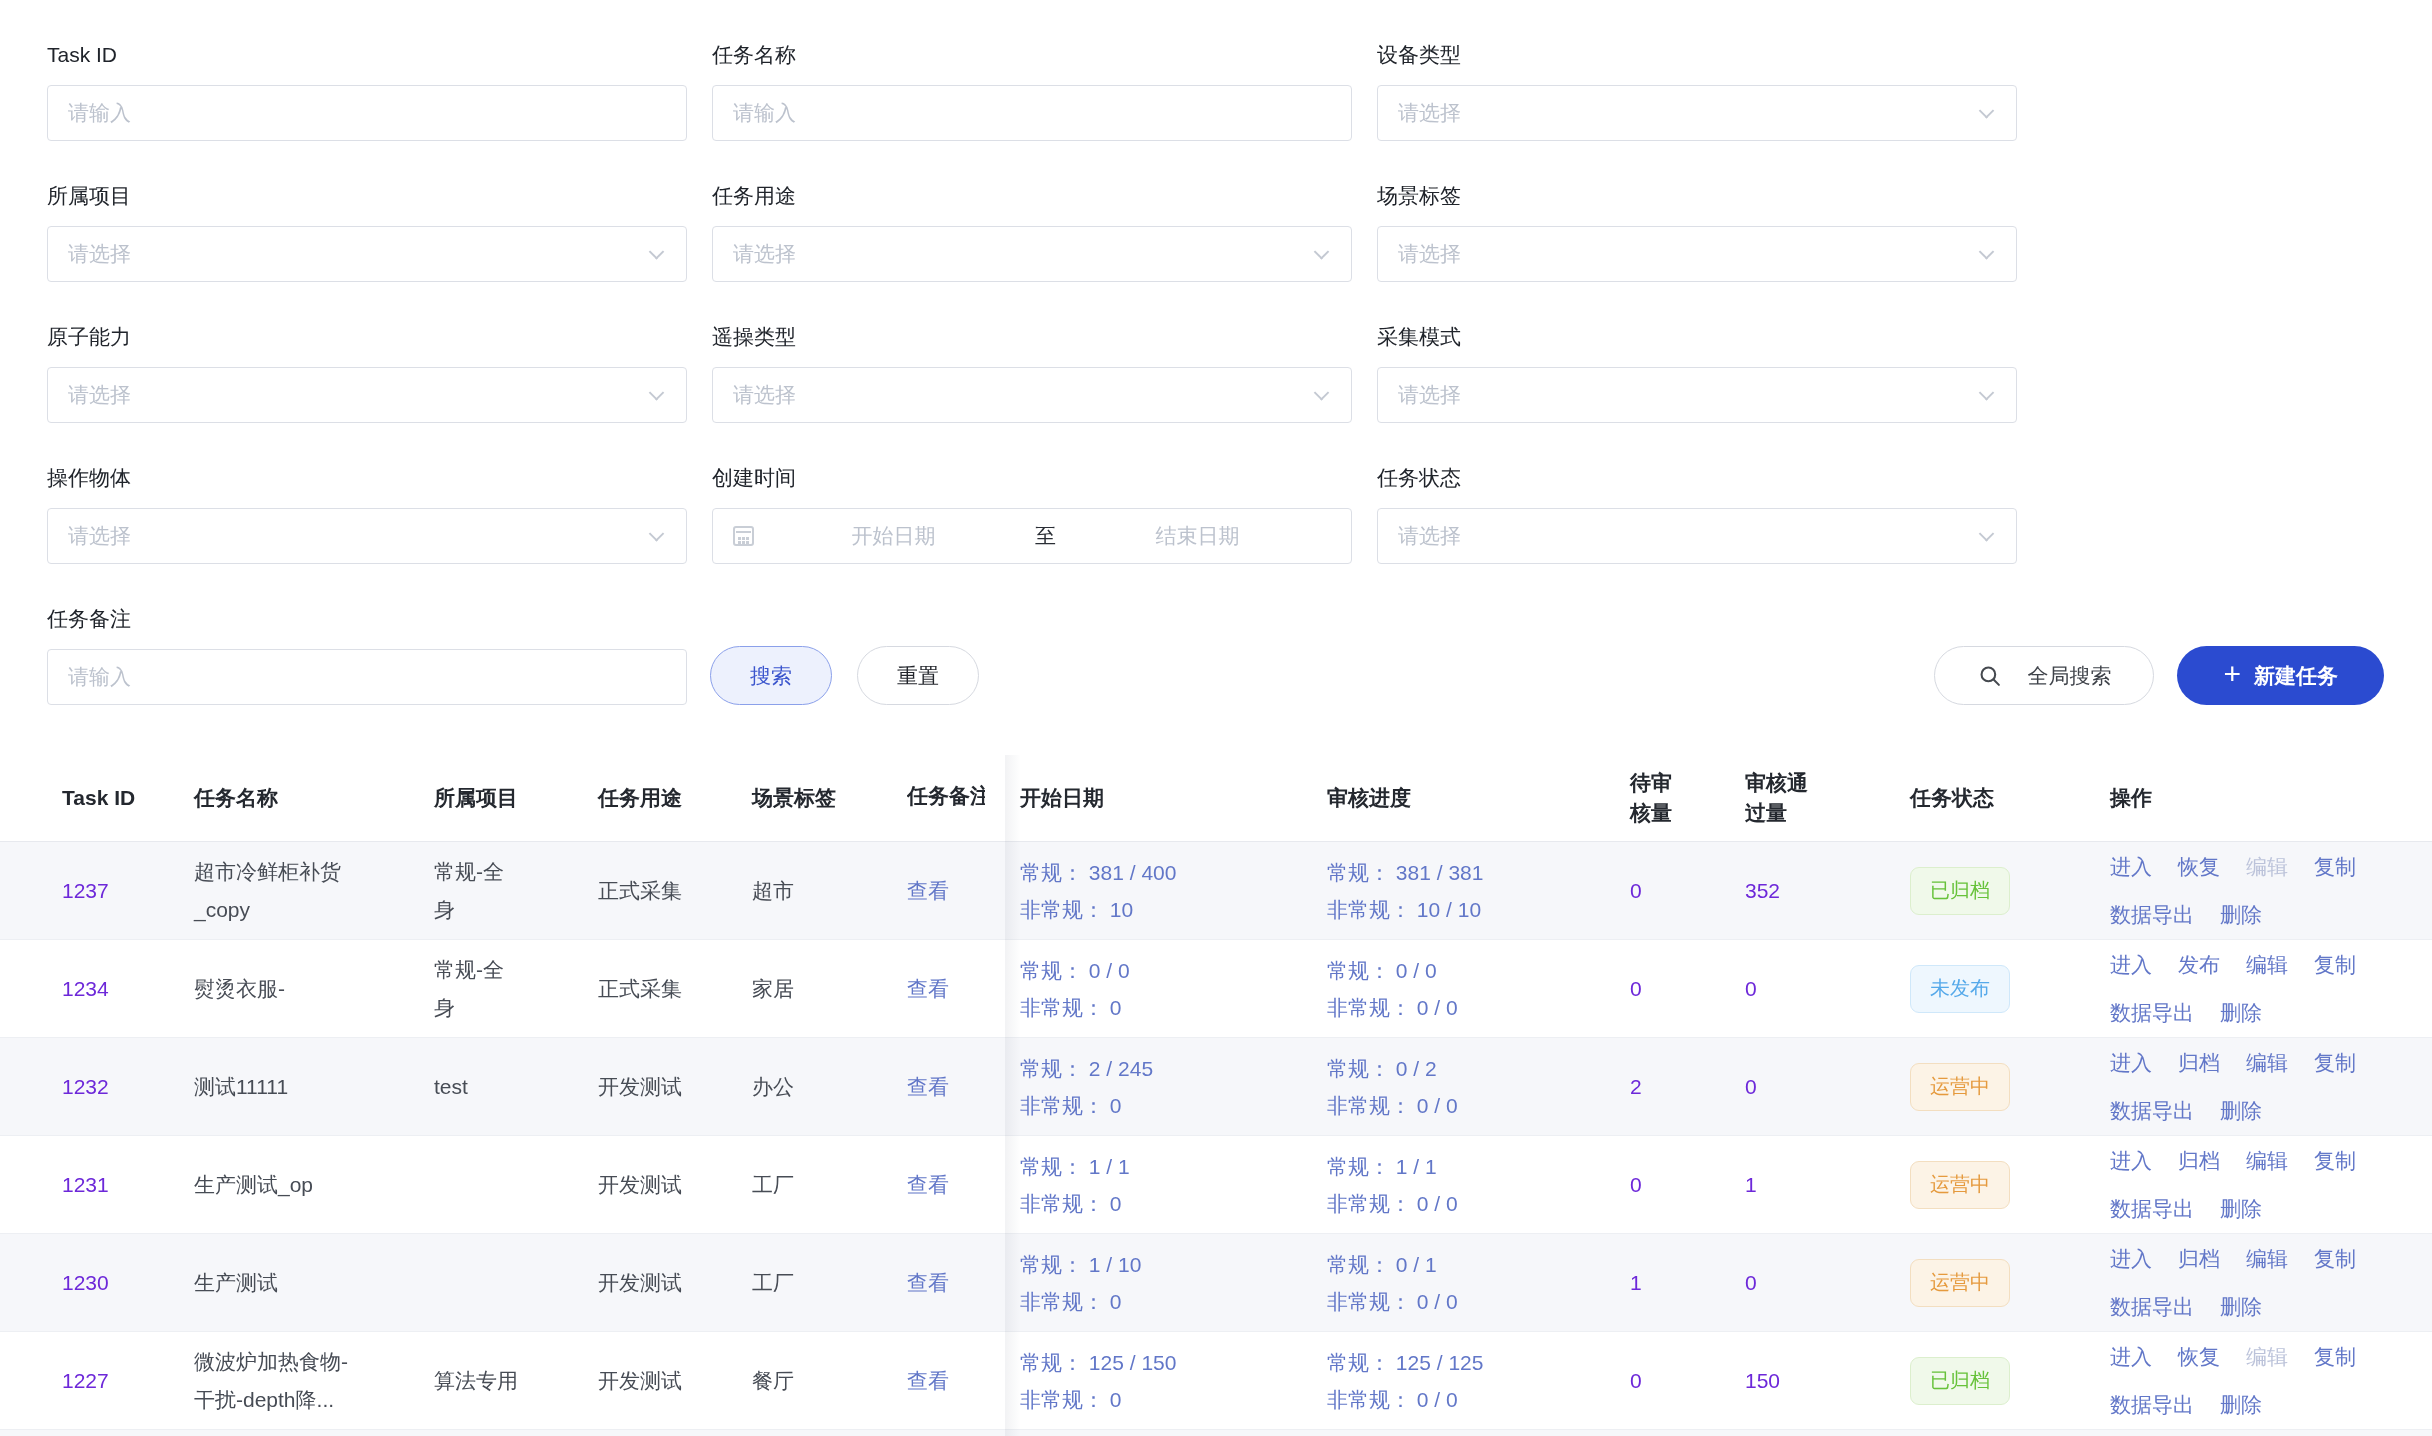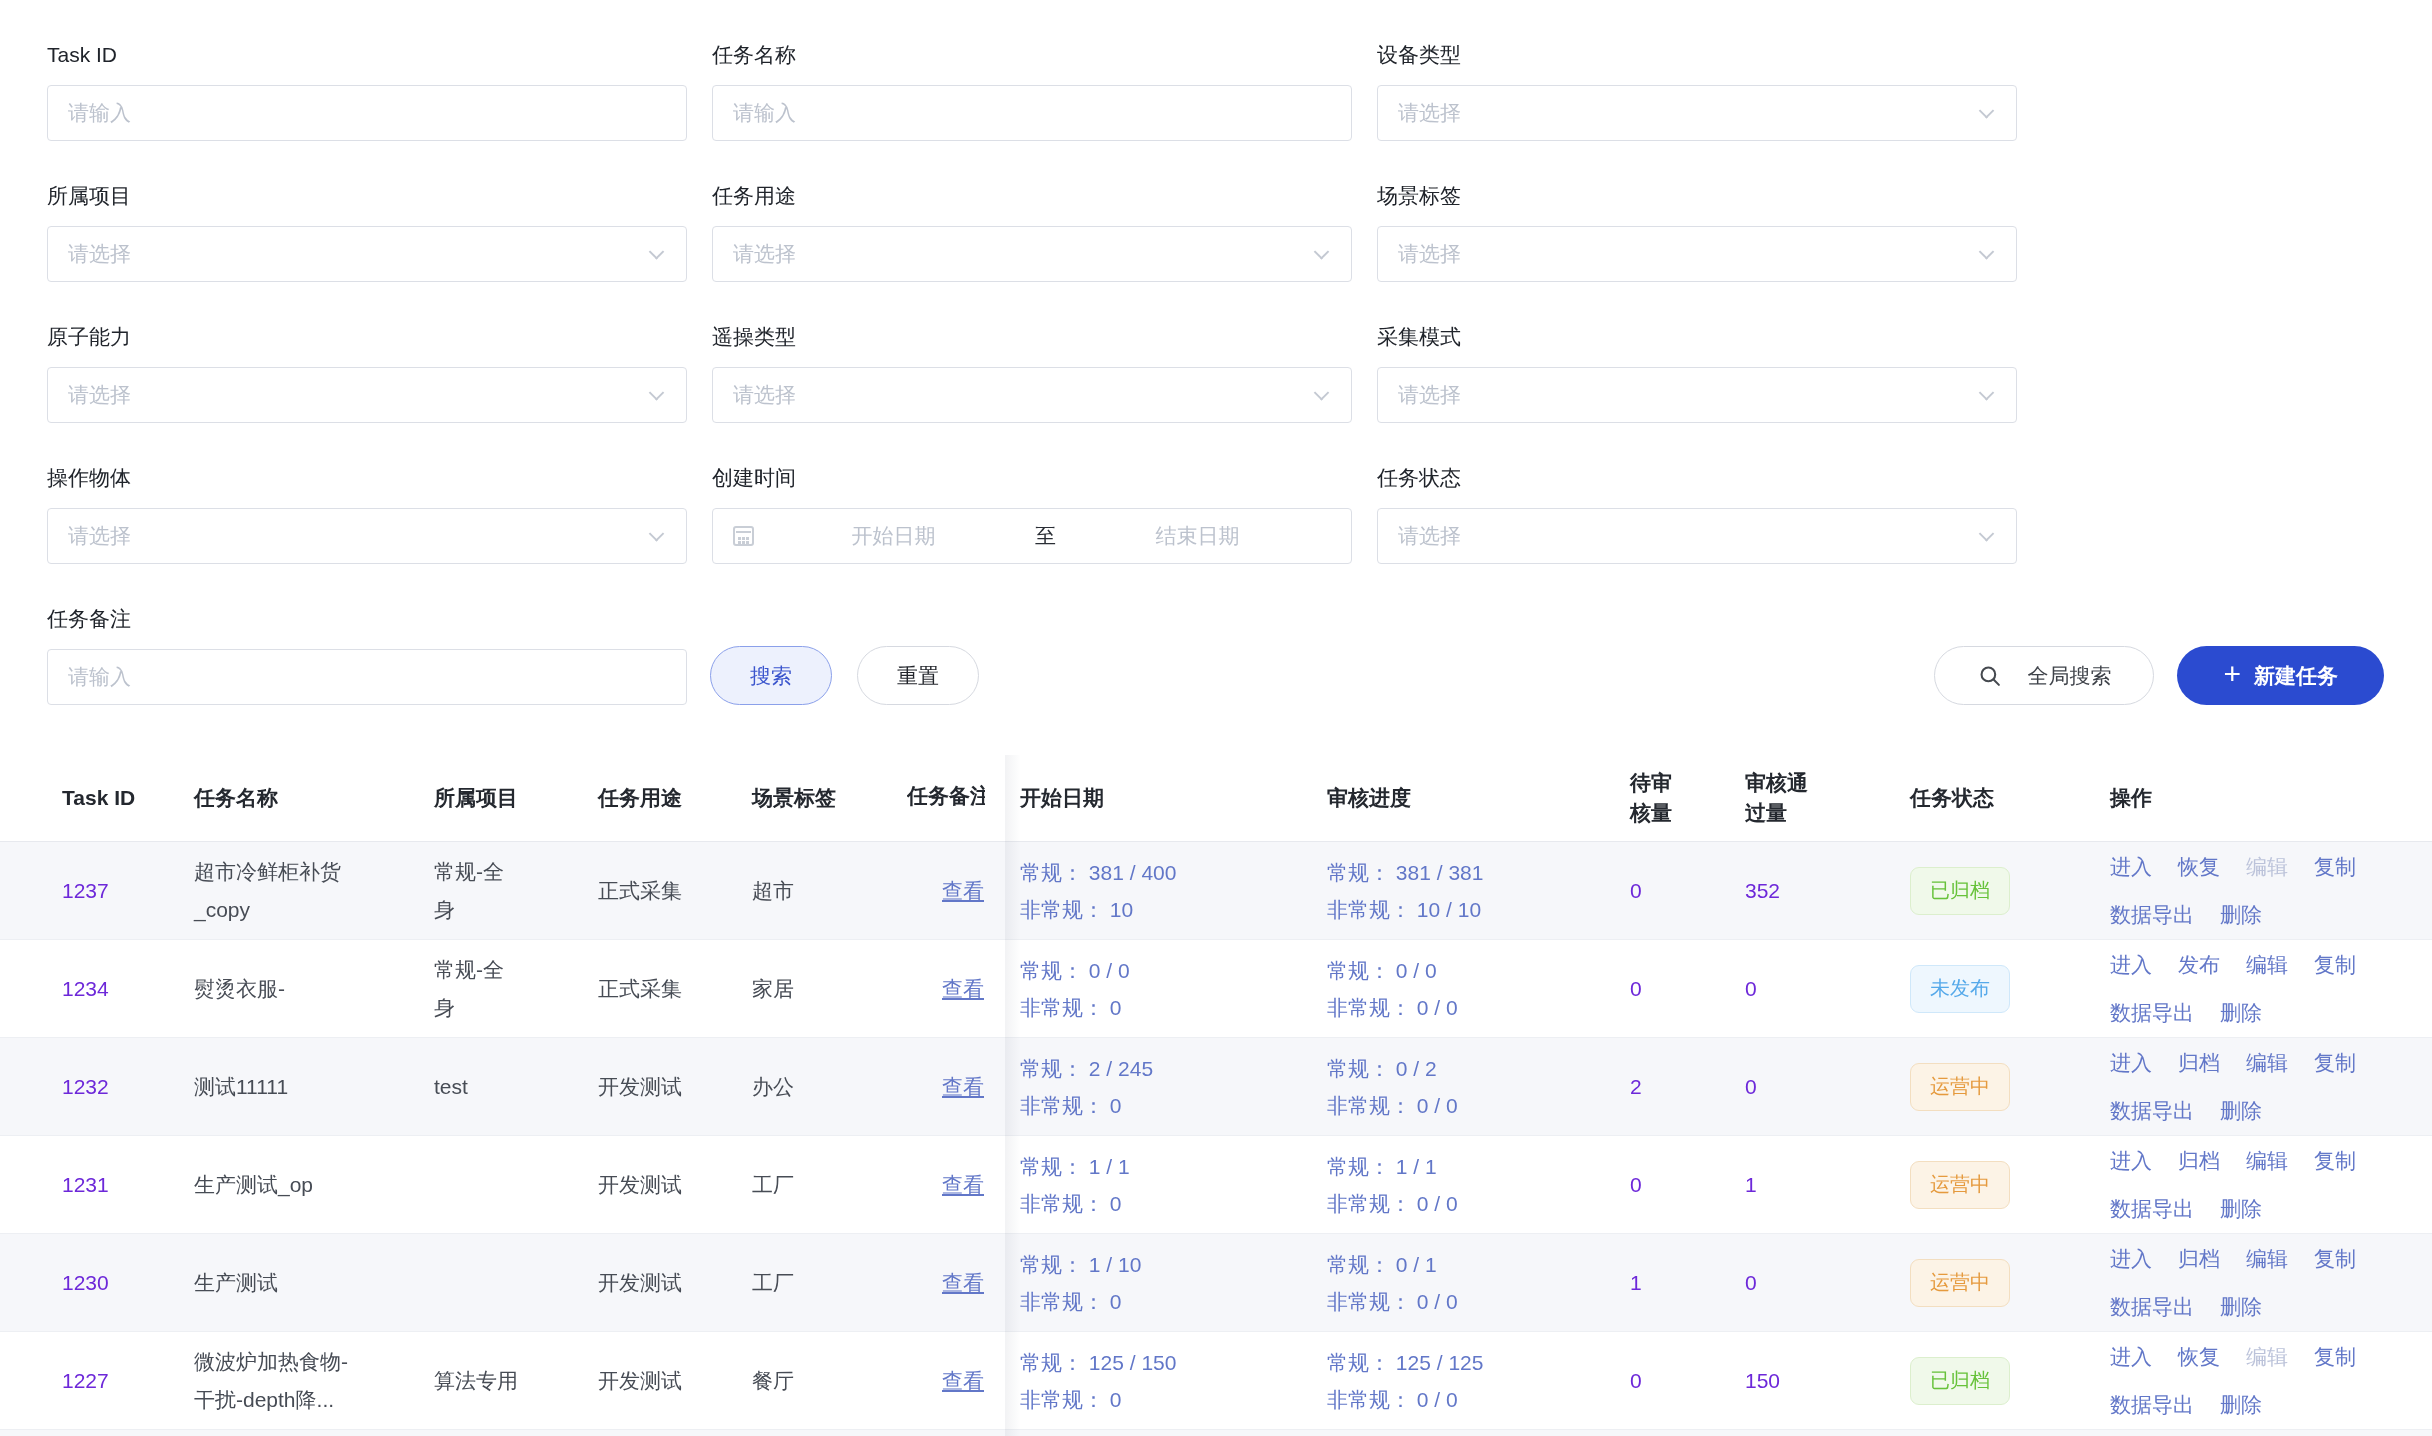--- a/index.html
+++ b/index.html
@@ -58,21 +58,21 @@
   .c-scene    { width:155px; }
   .c-remark   { width:98px;  }
   .c-collect  { width:322px; padding-left:15px; }
   .c-review   { width:303px; }
   .c-pending  { width:115px; }
   .c-approved { width:165px; }
   .c-status   { width:190px; }
   .c-ops      { width:332px; padding-left:10px; }
   .tr .c-taskid, .tr .c-pending, .tr .c-approved { color:#6d28d9; }
   .tr .c-collect, .tr .c-review { color:var(--link,#6277c8); line-height:37px; }
-  .view-link { color:var(--link,#6277c8); text-decoration:underline; cursor:pointer;margin-left:35px; }
+  .view-link { color:var(--link,#6277c8); cursor:pointer; }
   .tr .c-ops { display:flex; flex-wrap:wrap; column-gap:26px; row-gap:11px; line-height:37px; color:var(--link,#6277c8); }
   .op { cursor:pointer; }
   .op.disabled { color:#bcc3da; cursor:default; }
   .badge { display:inline-flex; align-items:center; height:48px; padding:0 19px; border-radius:9px; border:1.5px solid; font-size:20px; }
   .thr .c-remark span  { display:inline-block; width:78px; white-space:nowrap; overflow:hidden; }
   .thr .c-pending span { display:inline-block; width:48px; line-height:30px; }
   .thr .c-approved span{ display:inline-block; width:70px; line-height:30px; }
   .fixed-shadow { position:absolute; top:0; bottom:0; left:1005px; width:16px; pointer-events:none;
     background:linear-gradient(to right, rgba(35,45,75,0.06), rgba(35,45,75,0)); }
   .next-row-sliver { height:8px; background:#f6f7fa; width:2432px; }

